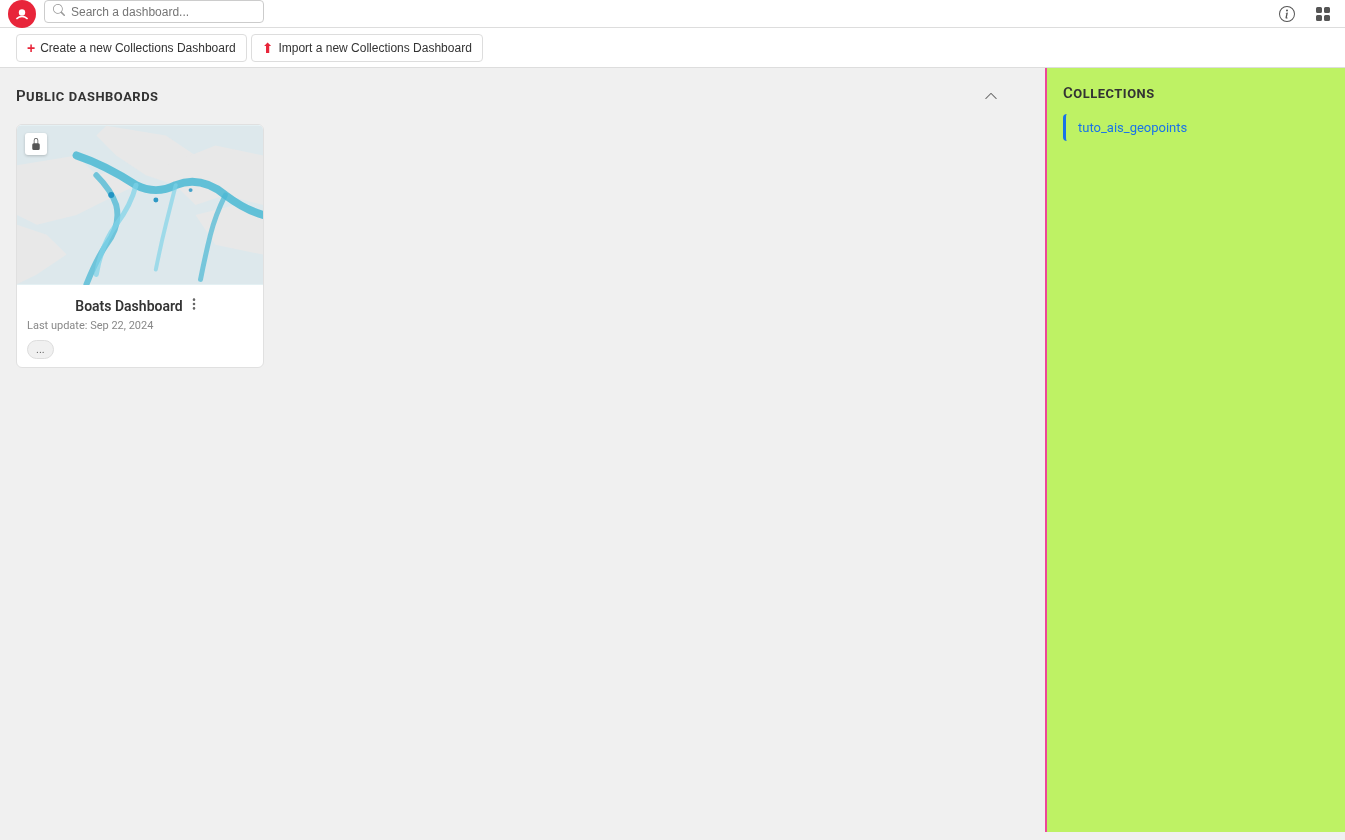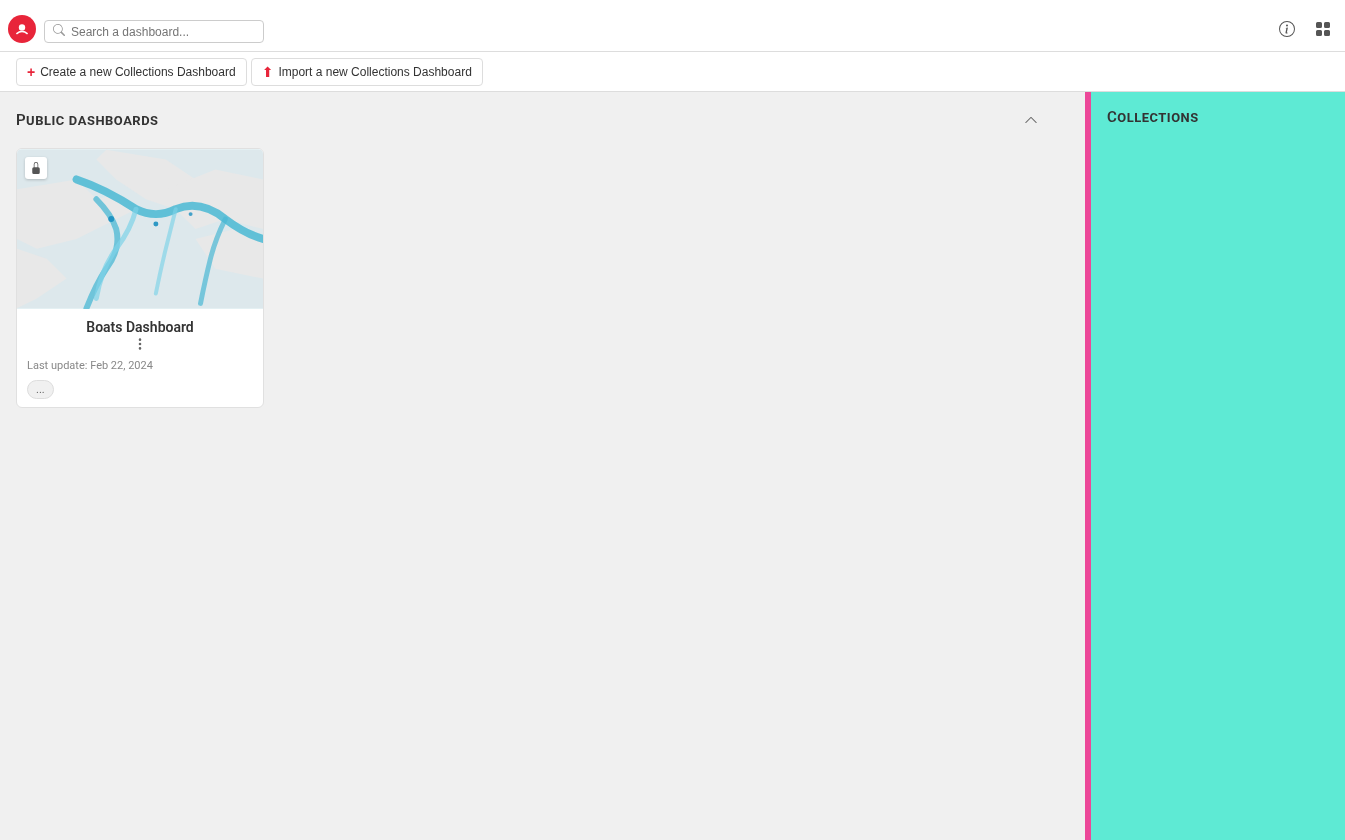--- a/index.html
+++ b/index.html
@@ -14,25 +14,25 @@
       width: 1345px;
       height: 840px;
       overflow: hidden;
       font-size: 13px;
       color: #333;
     }
 
     
     .top-nav {
       display: flex;
-      align-items: flex-end;
+      align-items: flex-start;
       background: #fff;
       border-bottom: 1px solid #ddd;
-      height: 52px;
-      padding: 8px 8px;
+      height: 28px;
+      padding: 0 8px;
       position: relative;
       z-index: 10;
     }
 
     .app-logo {
       width: 28px;
       height: 28px;
       border-radius: 50%;
       background: #e8253a;
       display: flex;
@@ -220,21 +220,20 @@
     }
 
     .card-body {
       padding: 10px 10px 8px;
     }
 
     .card-title-row {
       display: flex;
       align-items: center;
       justify-content: center;
-      flex-direction: column;
     }
 
     .card-title {
       font-size: 14px;
       font-weight: 600;
       color: #333;
     }
 
     .card-menu-btn {
       background: transparent;
@@ -258,23 +257,23 @@
       padding: 2px 8px;
       background: #f0f0f0;
       border-radius: 10px;
       font-size: 11px;
       color: #666;
       border: 1px solid #ddd;
     }
 
     
     .right-panel {
-      width: 260px;
-      background: #5eead4;
-      border-left: 6px solid #ec4899;
+      width: 300px;
+      background: #bef264;
+      border-left: 2px solid #ec4899;
       padding: 16px;
     }
 
     .collections-header {
       font-size: 15px;
       font-weight: 600;
       color: #333;
       font-variant: small-caps;
       letter-spacing: 0.5px;
       margin-bottom: 12px;
@@ -387,23 +386,26 @@
         </div>
         <div class="card-body">
           <div class="card-title-row">
             <span class="card-title">Boats Dashboard</span>
             <button class="card-menu-btn">
               <svg width="14" height="14" viewBox="0 0 16 16" fill="currentColor">
                 <path d="M9.5 13a1.5 1.5 0 1 1-3 0 1.5 1.5 0 0 1 3 0zm0-5a1.5 1.5 0 1 1-3 0 1.5 1.5 0 0 1 3 0zm0-5a1.5 1.5 0 1 1-3 0 1.5 1.5 0 0 1 3 0z"></path>
               </svg>
             </button>
           </div>
-          <div class="card-date">Last update: Feb 22, 2024</div>
+          <div class="card-date">Last update: Sep 22, 2024</div>
           <span class="card-tag">...</span>
         </div>
       </div>
     </div>
   </div>
 
   <div class="right-panel">
     <div class="collections-header">Collections</div>
+    <div class="collection-item">
+      <span class="collection-label">tuto_ais_geopoints</span>
+    </div>
   </div>
 </div>
 
 </body></html>

